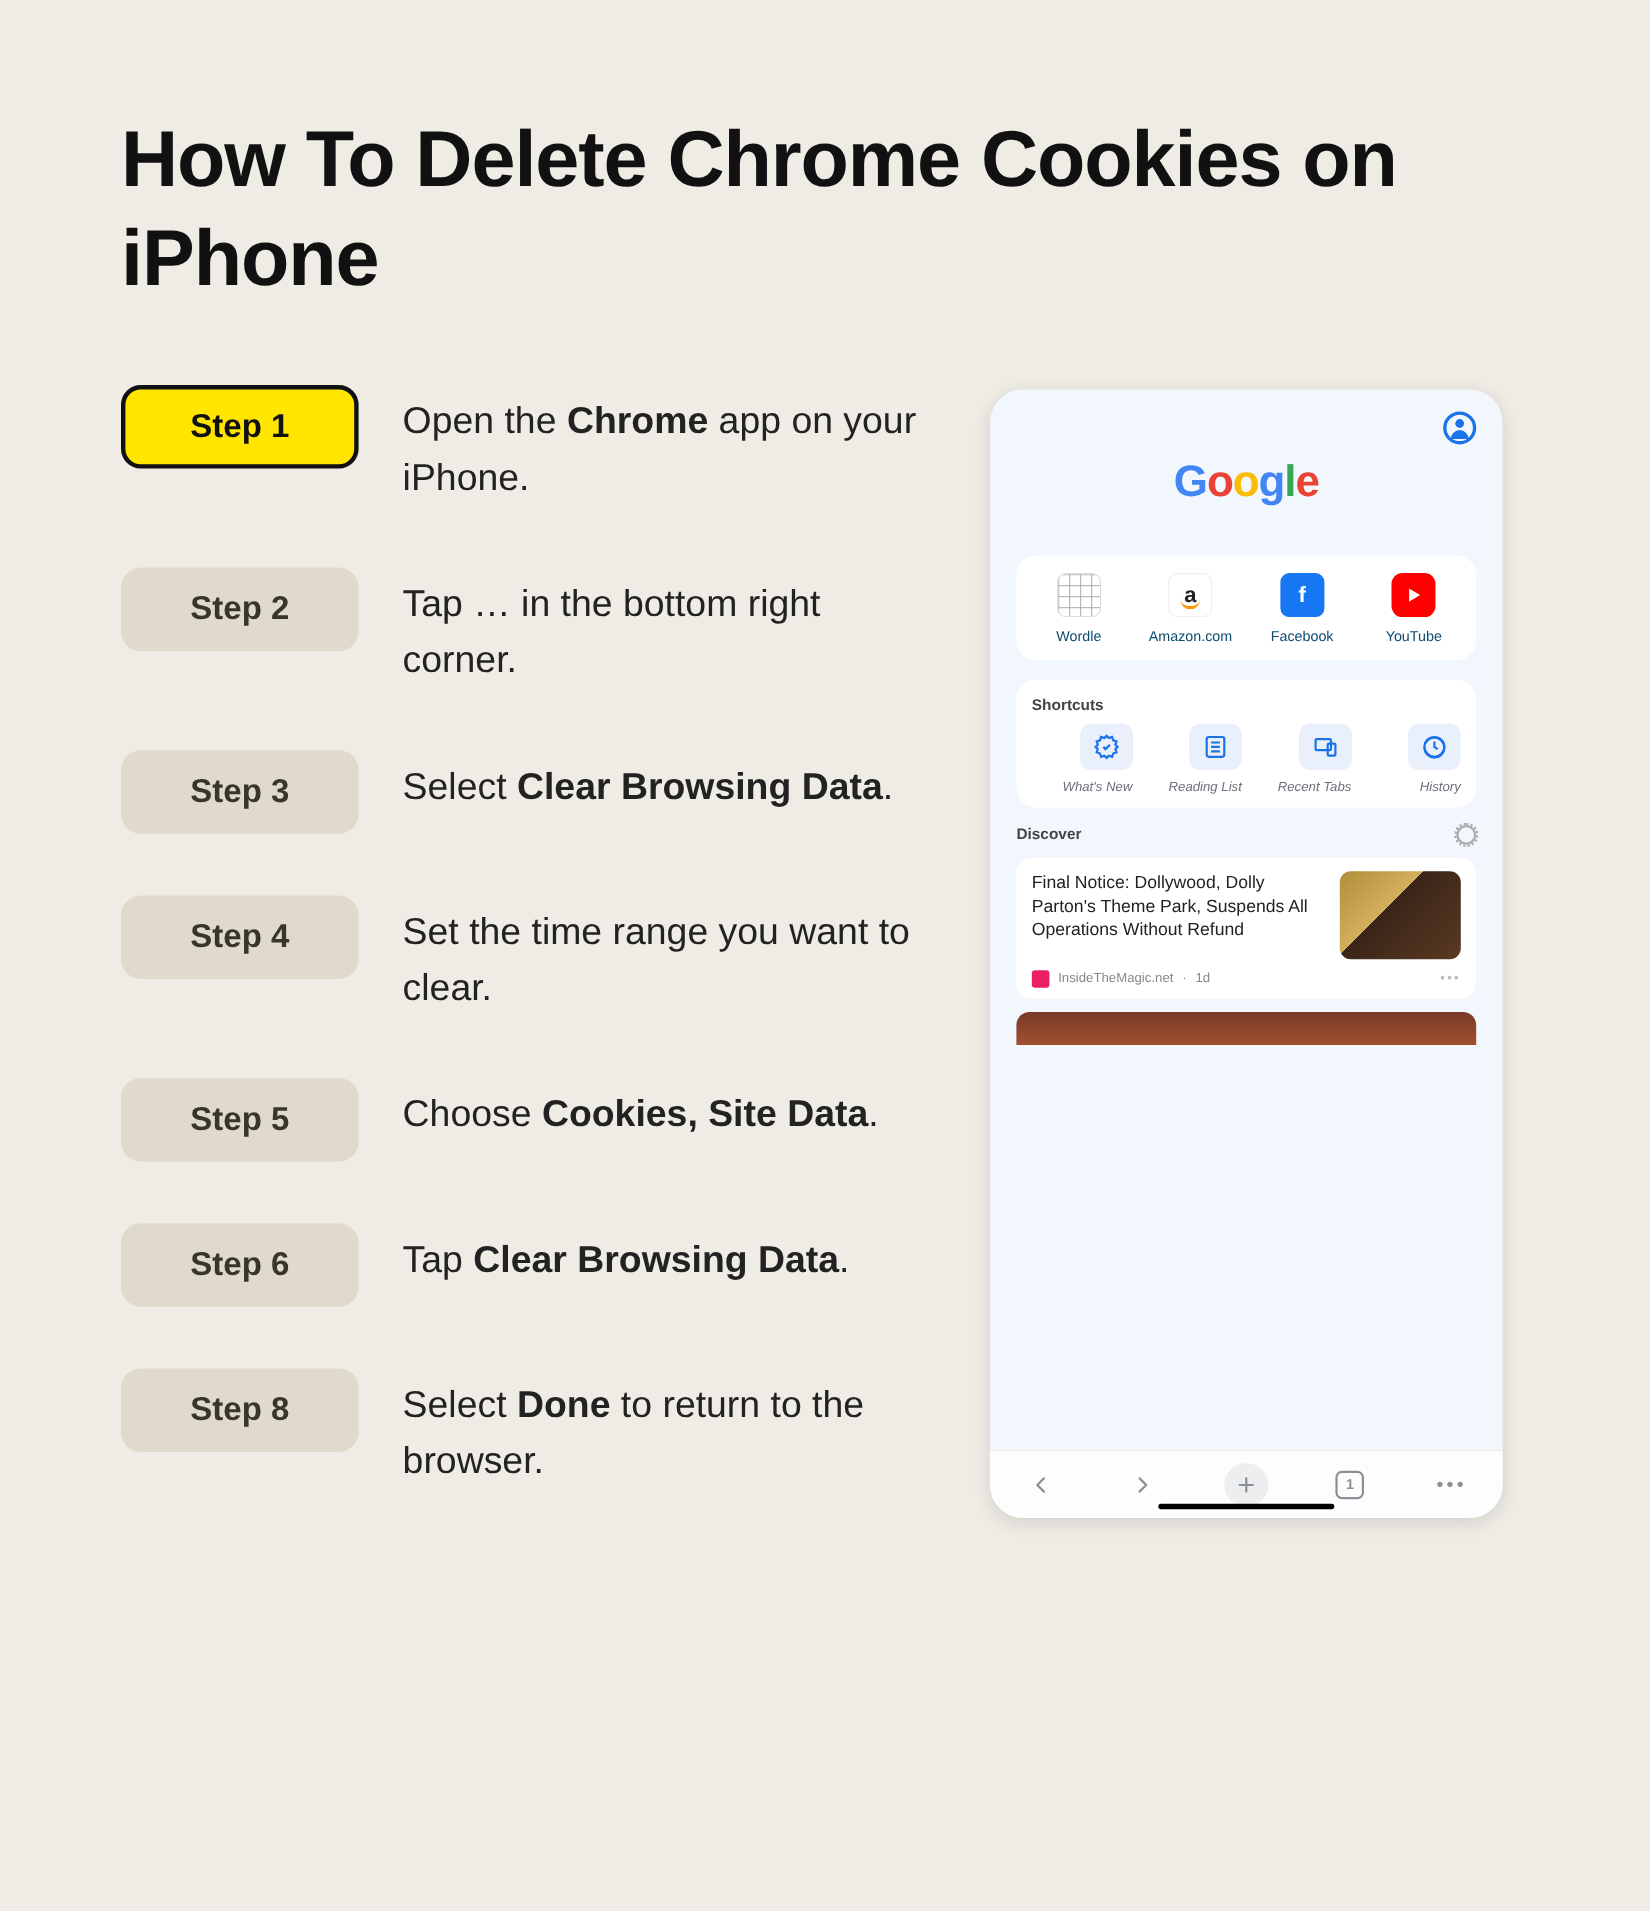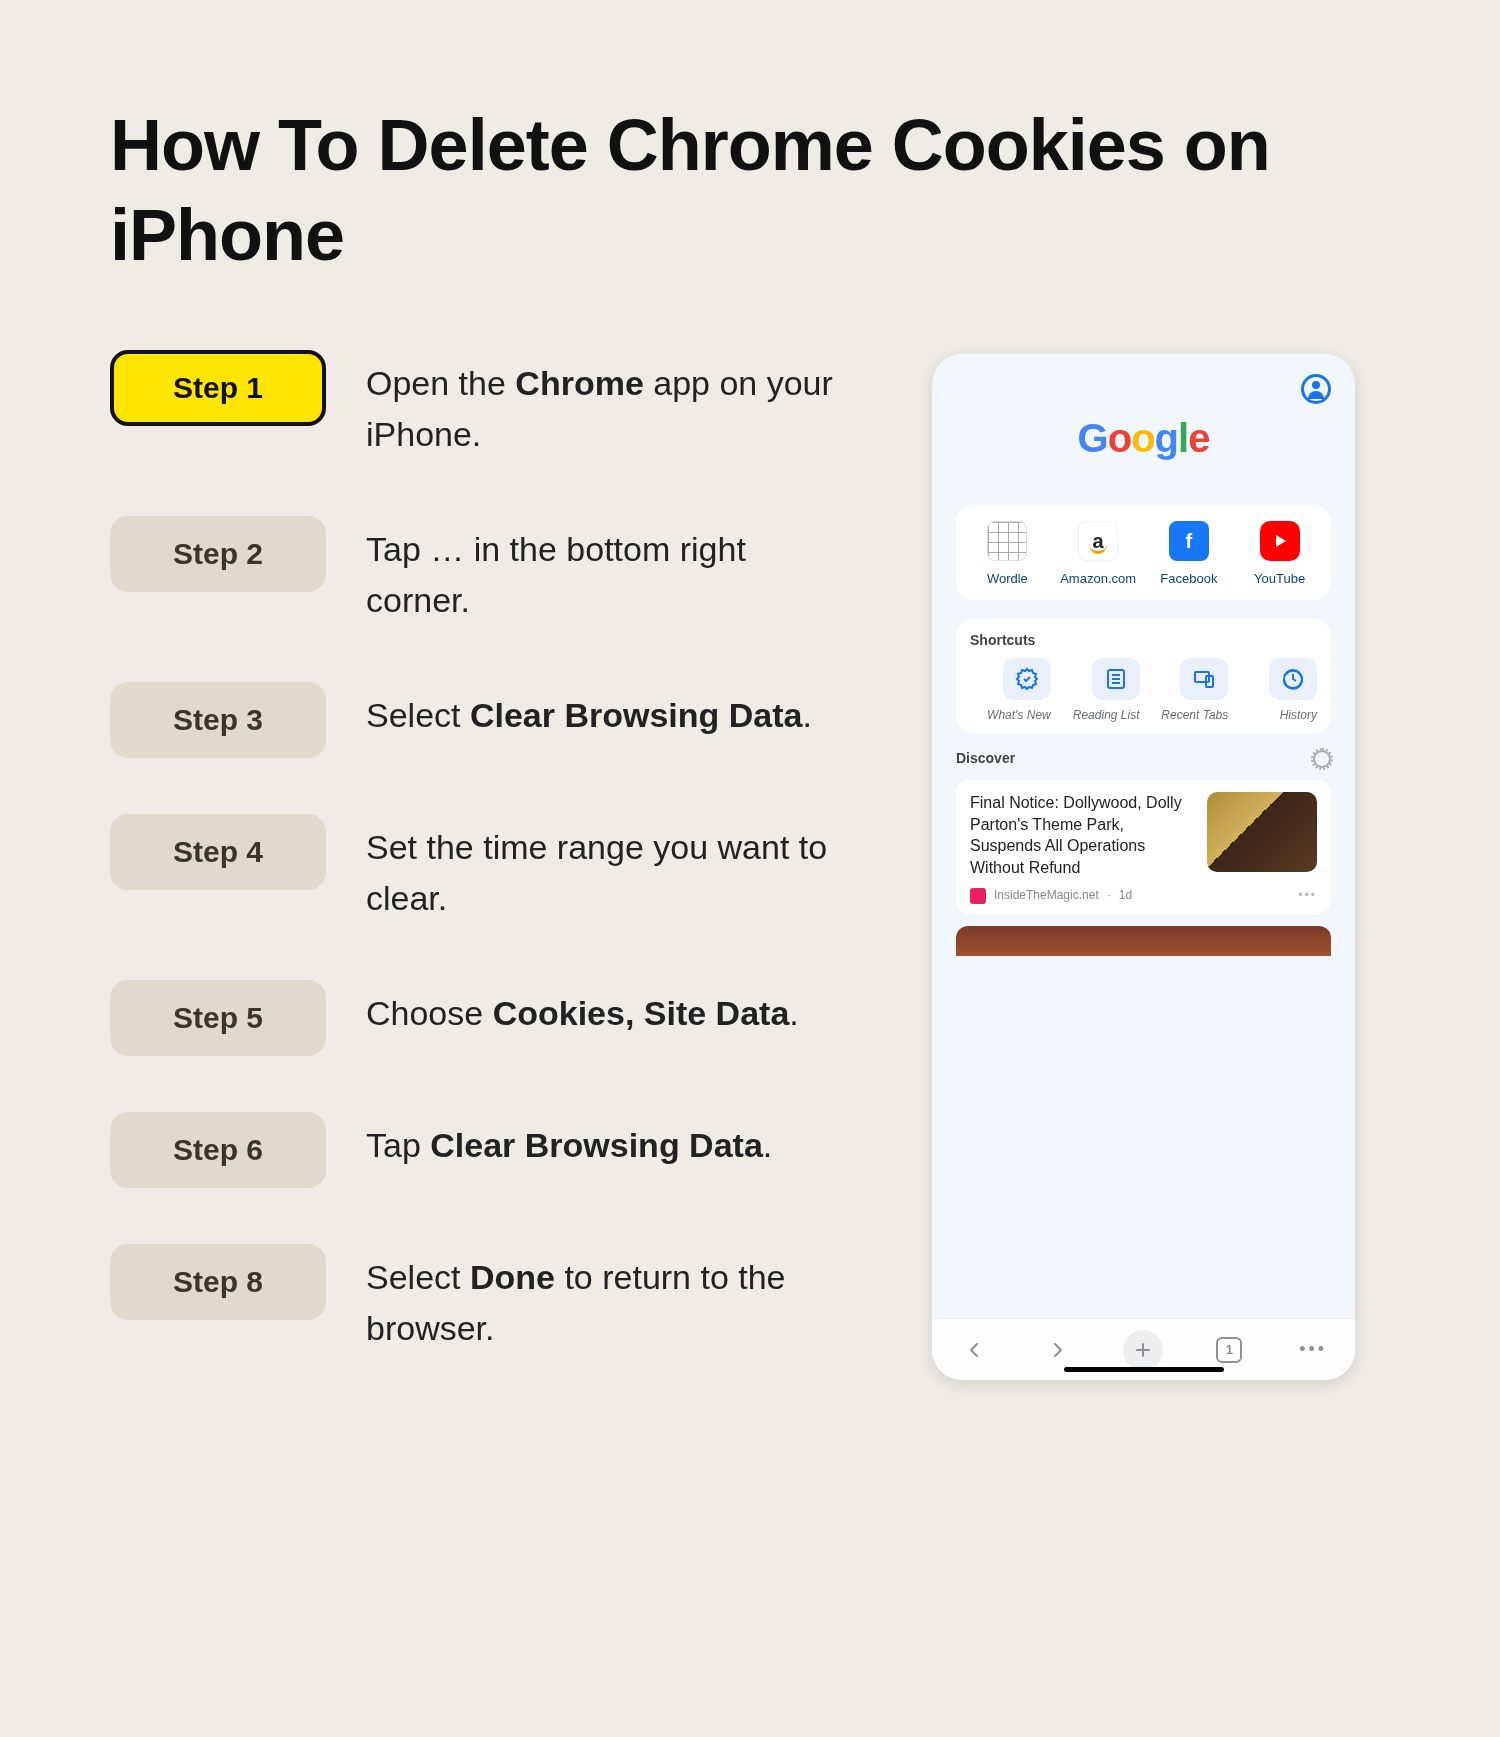--- a/index.html
+++ b/index.html
@@ -13,21 +13,21 @@
   }
   h1 {
     font-size: 72px;
     font-weight: 800;
     line-height: 1.25;
     letter-spacing: -1px;
     margin-bottom: 70px;
   }
   .content {
     display: flex;
-    gap: 92px;
+    gap: 60px;
     align-items: flex-start;
   }
   .steps {
     flex: 0 0 730px;
     display: flex;
     flex-direction: column;
     gap: 56px;
   }
   .step-row {
     display: flex;
@@ -54,21 +54,21 @@
   .step-text {
     font-size: 34px;
     line-height: 1.5;
     color: #222;
     padding-top: 8px;
   }
   .step-text b { font-weight: 700; }
 
   
   .phone {
-    width: 423px;
+    width: 466px;
     height: 1026px;
     background: #f2f6fd;
     border-radius: 30px;
     box-shadow: 0 4px 16px rgba(0,0,0,.12);
     position: relative;
     overflow: hidden;
     margin-top: 4px;
     display: flex;
     flex-direction: column;
   }

